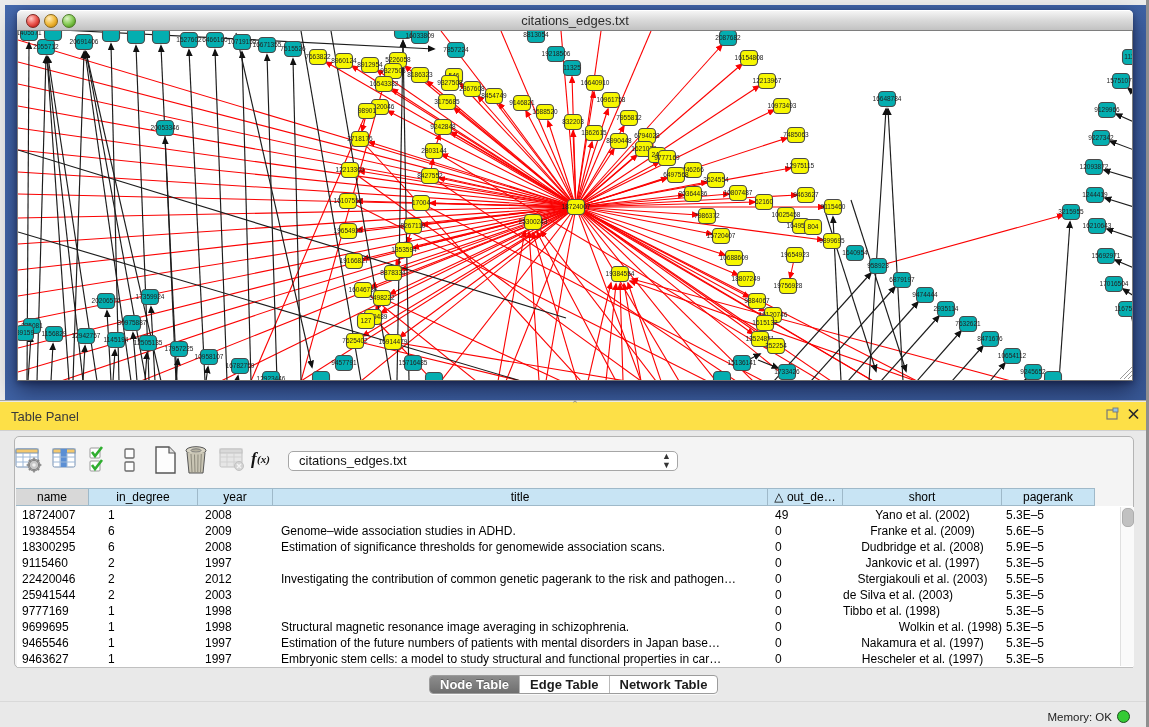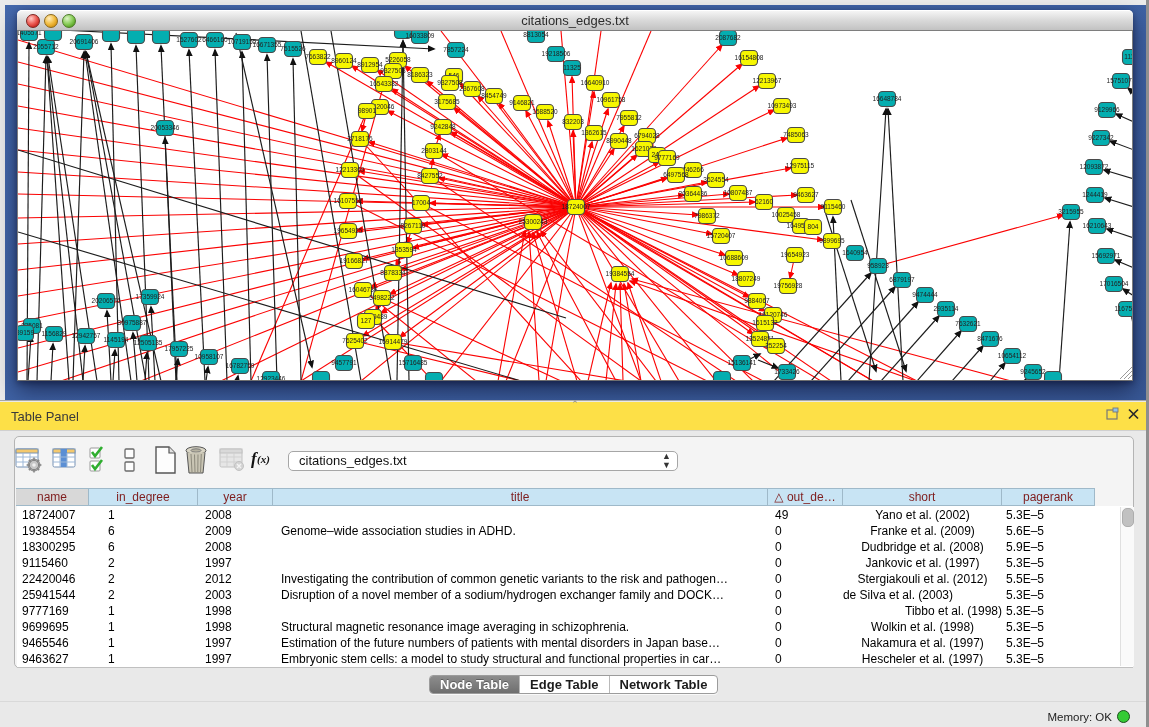--- a/index.html
+++ b/index.html
@@ -33,21 +33,21 @@
 #pbox{position:absolute;left:14px;top:436px;width:1120px;height:232px;background:#f4f4f4;
  border:1px solid #b4b4b4;border-radius:5px;box-sizing:border-box}
 #toolbar{position:absolute;left:0px;top:444px;width:1120px;height:40px}
 #combo{position:absolute;left:288px;top:451px;width:390px;height:20px;background:#fff;
  border:1px solid #a6a6a6;border-radius:5px;box-sizing:border-box;font-size:13px;color:#111;
  line-height:18px;padding-left:10px}
 #combo .arr{position:absolute;right:6px;top:0px;font-size:9px;color:#333;line-height:9px}
 
 #thead{position:absolute;left:0;top:488px;width:1149px;height:18px}
 .hcell{position:absolute;top:0;height:16px;border:1px solid #9fb9c9;border-left:none;
- font-size:12px;color:#7f1d1d;text-align:center;line-height:16px}
+ font-size:12px;color:#000000;text-align:center;line-height:16px}
 #tbody{position:absolute;left:0px;top:0px;width:1102px;height:727px}
 .trow{position:absolute;left:0;top:0;width:1149px;height:16px;font-size:12px;color:#000}
 .trow span{position:absolute;top:0;line-height:16px;white-space:nowrap}
 #tablebg{position:absolute;left:17px;top:506px;width:1116px;height:161px;background:#fff;border-bottom:1px solid #c0c0c0}
 #vscroll{position:absolute;left:1120px;top:507px;width:13px;height:159px;background:#fafafa;border-left:1px solid #e0e0e0}
 #vthumb{position:absolute;left:1px;top:1px;width:10px;height:17px;border-radius:5px;background:#c1c1c1;border:1px solid #adadad}
 
 #seg{position:absolute;left:429px;top:675px;height:17px;border:1px solid #9c9c9c;border-radius:4px;
  overflow:hidden;display:flex;background:#fff;box-shadow:0 1px 0 rgba(255,255,255,.7)}
 .segb{font-size:13px;font-weight:bold;color:#1c1c1c;line-height:17px;padding:0 10px;border-right:1px solid #b9b9b9}
@@ -659,65 +659,65 @@
         <span style="left:205px">2009</span>
         <span style="left:281px">Genome–wide association studies in ADHD.</span>
         <span style="left:775px">0</span>
         <span style="left:843px;width:159px;text-align:center">Franke et al. (2009)</span>
         <span style="left:1006px">5.6E–5</span>
       </div>
 <div class="trow" style="top:539px">
         <span style="left:22px">18300295</span>
         <span style="left:108px">6</span>
         <span style="left:205px">2008</span>
+        <span style="left:281px">Estimation of significance thresholds for genomewide association scans.</span>
         <span style="left:775px">0</span>
         <span style="left:843px;width:159px;text-align:center">Dudbridge et al. (2008)</span>
         <span style="left:1006px">5.9E–5</span>
       </div>
 <div class="trow" style="top:555px">
         <span style="left:22px">9115460</span>
         <span style="left:108px">2</span>
         <span style="left:205px">1997</span>
         <span style="left:775px">0</span>
         <span style="left:843px;width:159px;text-align:center">Jankovic et al. (1997)</span>
         <span style="left:1006px">5.3E–5</span>
       </div>
 <div class="trow" style="top:571px">
         <span style="left:22px">22420046</span>
         <span style="left:108px">2</span>
         <span style="left:205px">2012</span>
-        <span style="left:281px">Investigating the contribution of common genetic variants to the risk and pathogen…</span>
-        <span style="left:775px">0</span>
-        <span style="left:843px;width:159px;text-align:center">Stergiakouli et al. (2012)</span>
+        <span style="left:281px">Investigating the contribution of common genetic pagerank to the risk and pathogen…</span>
+        <span style="left:775px">0</span>
+        <span style="left:843px;width:159px;text-align:center">Stergiakouli et al. (2003)</span>
         <span style="left:1006px">5.5E–5</span>
       </div>
 <div class="trow" style="top:587px">
         <span style="left:22px">25941544</span>
         <span style="left:108px">2</span>
         <span style="left:205px">2003</span>
-        <span style="left:281px">Disruption of a novel member of a sodium/hydrogen exchanger family and DOCK…</span>
-        <span style="left:775px">0</span>
-        <span style="left:794px;width:159px;text-align:right">de Silva et al. (2003)</span>
+        <span style="left:775px">0</span>
+        <span style="left:843px;width:159px;text-align:left">de Silva et al. (2003)</span>
         <span style="left:1006px">5.3E–5</span>
       </div>
 <div class="trow" style="top:603px">
         <span style="left:22px">9777169</span>
         <span style="left:108px">1</span>
         <span style="left:205px">1998</span>
         <span style="left:775px">0</span>
-        <span style="left:843px;width:159px;text-align:right">Tibbo et al. (1998)</span>
+        <span style="left:843px;width:159px;text-align:left">Tibbo et al. (1998)</span>
         <span style="left:1006px">5.3E–5</span>
       </div>
 <div class="trow" style="top:619px">
         <span style="left:22px">9699695</span>
         <span style="left:108px">1</span>
         <span style="left:205px">1998</span>
         <span style="left:281px">Structural magnetic resonance image averaging in schizophrenia.</span>
         <span style="left:775px">0</span>
-        <span style="left:843px;width:159px;text-align:center">Wolkin et al. (1998)</span>
+        <span style="left:843px;width:159px;text-align:right">Wolkin et al. (1998)</span>
         <span style="left:1006px">5.3E–5</span>
       </div>
 <div class="trow" style="top:635px">
         <span style="left:22px">9465546</span>
         <span style="left:108px">1</span>
         <span style="left:205px">1997</span>
         <span style="left:281px">Estimation of the future numbers of patients with mental disorders in Japan base…</span>
         <span style="left:775px">0</span>
         <span style="left:843px;width:159px;text-align:center">Nakamura et al. (1997)</span>
         <span style="left:1006px">5.3E–5</span>

